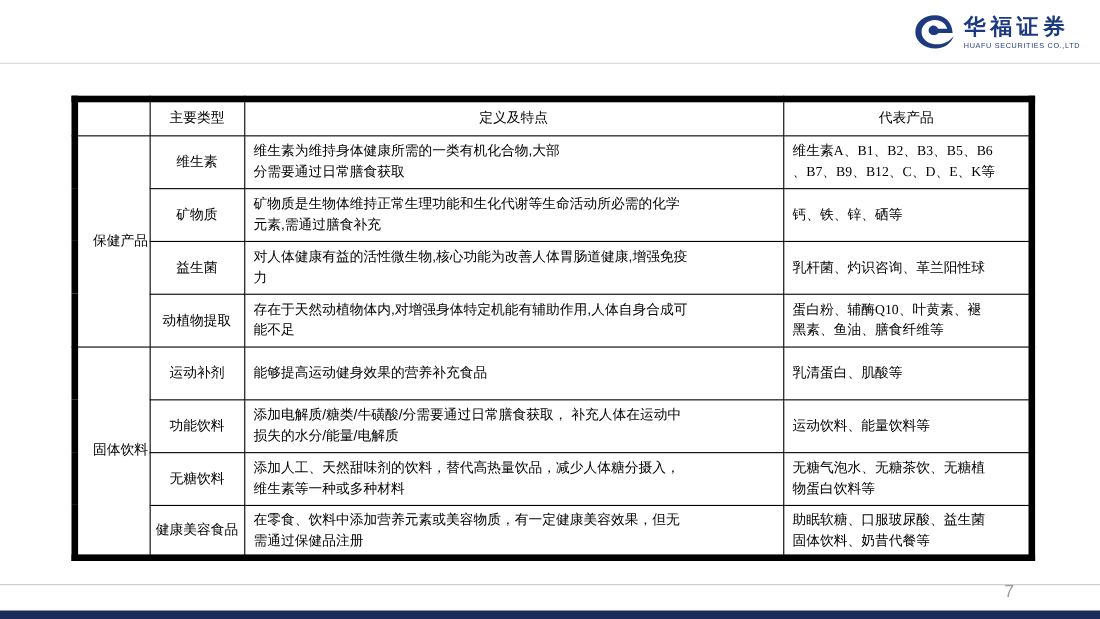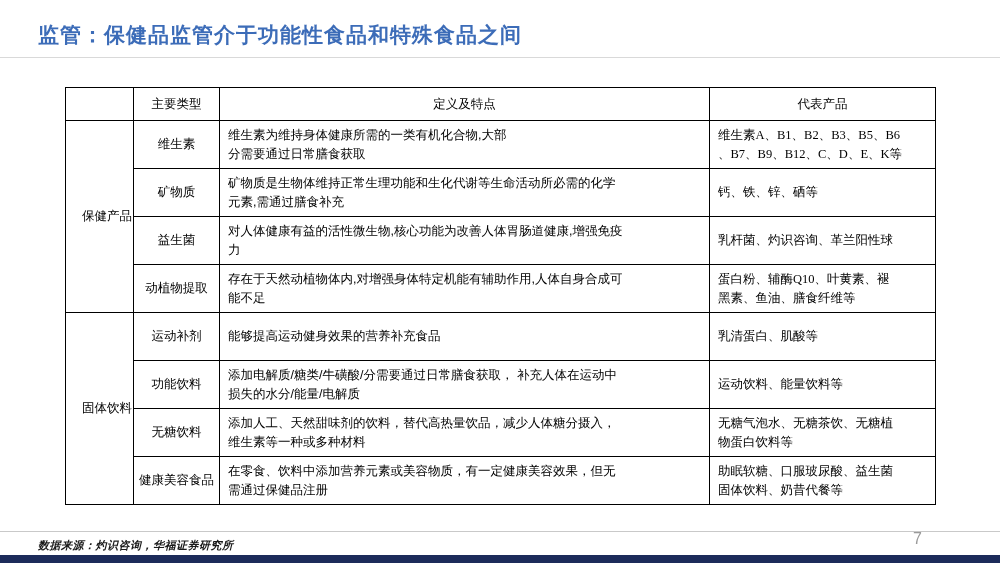--- a/index.html
+++ b/index.html
@@ -17,21 +17,21 @@
     position:absolute; left:0; top:57px; width:1000px; height:1px; background:#d9d9d9;
   }
   
   .logo{ position:absolute; top:11px; right:18px; display:flex; align-items:center; gap:7px; }
   .logo-icon svg{ display:block; }
   .logo-cn{ font-size:20px; font-weight:bold; color:#1e3a7f; letter-spacing:4px; font-family:"Liberation Serif","DejaVu Serif",serif; }
   .logo-en{ font-size:6.6px; color:#1e3a7f; letter-spacing:.6px; margin-top:1px; }
   
   table.tbl{
     position:absolute; left:65px; top:87px; width:870px;
-    border-collapse:collapse; border:1px solid #000000;
+    border-collapse:collapse; border:6px solid #000000;
     font-size:12.5px; color:#000; table-layout:fixed;
   }
   .tbl th, .tbl td{ border:1px solid #000; vertical-align:middle; }
   .tbl th{ font-weight:400; text-align:center; height:33px; }
   .tbl tr.datarow{ height:48px; }
   .c-group{ text-align:right; padding:0 1px; }
   .c-type{ text-align:center; padding:0 2px;margin-left:20px; }
   .c-def{ text-align:left; padding:3px 8px; white-space:pre-line; line-height:1.5; }
   .c-prod{ text-align:left; padding:3px 8px; white-space:pre-line; line-height:1.5;font-family:Liberation Serif, serif; }
   
@@ -41,23 +41,33 @@
     font-style:italic; font-weight:600; letter-spacing:.5px;
   }
   .page-num{ position:absolute; left:913px; top:530px; font-size:16px; color:#9a9a9a; }
   .bottom-bar{ position:absolute; left:0; bottom:0; width:1000px; height:8px; background:#1c2b5a; }
 </style>
 </head>
 <body>
 
 <div class="slide">
 
-  <div class="title">监管：保健品监管介于功能性食品和特殊食品之间</div>
   <div class="title-divider"></div>
 
+  <div class="logo">
+    <span class="logo-icon">
+      <svg width="38" height="32" viewBox="0 0 40 34">
+        <path fill="#1e3a7f" d="M20 1 C9 1 1 8 1 17 c0 9 8.5 16 19.5 16 8.5 0 15.5 -5 17.5 -12 -3.5 5 -9.5 8 -15.5 8 C13.5 29 7 24 7 17 7 10.5 13 5.5 20 5.5 c6 0 10.5 3.5 11.8 8.5 l-8.8 0 c-1 -2.8 -4 -4 -6.4 -2.8 -2.8 1.3 -3.6 4.9 -1.7 7.1 2.1 2.5 6.6 2.3 8.4 -0.3 l13.7 0 C36.5 7.5 29.5 1 20 1 z"></path>
+      </svg>
+    </span>
+    <div class="logo-text">
+      <div class="logo-cn">华福证券</div>
+      <div class="logo-en">HUAFU SECURITIES CO.,LTD</div>
+    </div>
+  </div>
 
   <table class="tbl">
     <colgroup>
       <col style="width:68px">
         <col style="width:86px">
         <col style="width:490px">
         <col style="width:226px">
     </colgroup>
     <tbody>
       <tr>
@@ -118,17 +128,16 @@
         <td class="c-type">健康美容食品</td>
         <td class="c-def">在零食、饮料中添加营养元素或美容物质，有一定健康美容效果，但无
 需通过保健品注册</td>
         <td class="c-prod">助眠软糖、口服玻尿酸、益生菌
 固体饮料、奶昔代餐等</td>
       </tr>
     </tbody>
   </table>
 
   <div class="foot-divider"></div>
-  <div class="source">数据来源：灼识咨询，华福证券研究所</div>
   <div class="page-num">7</div>
   <div class="bottom-bar"></div>
 
 </div>
 
 </body></html>

